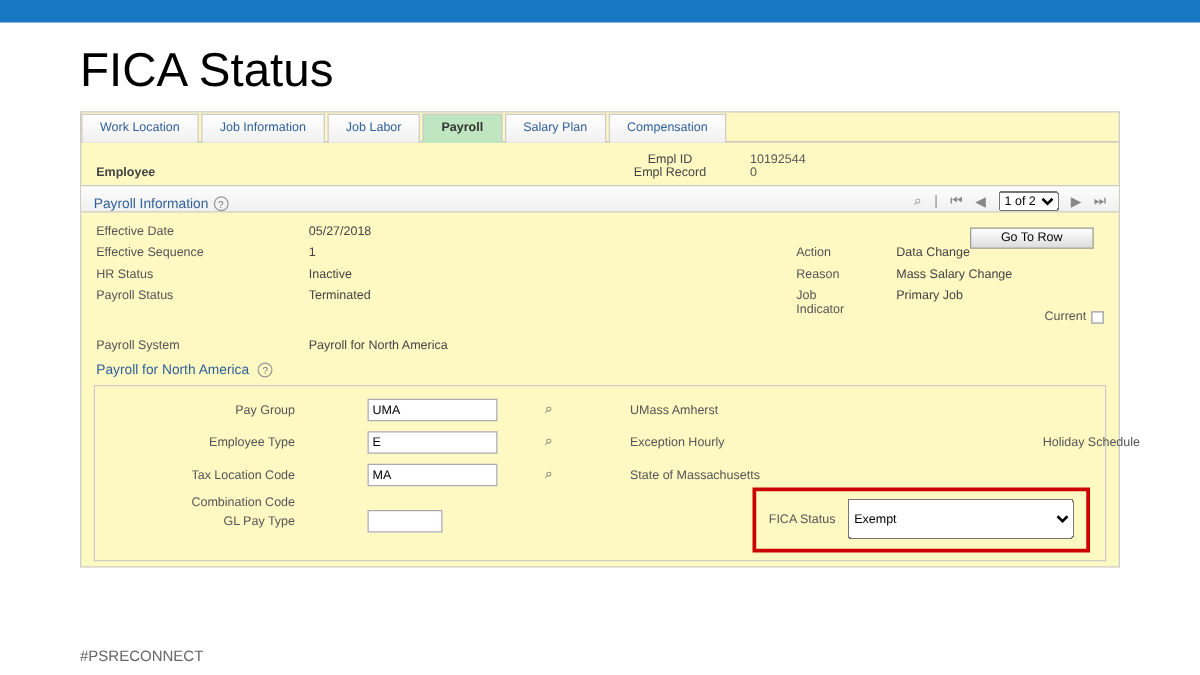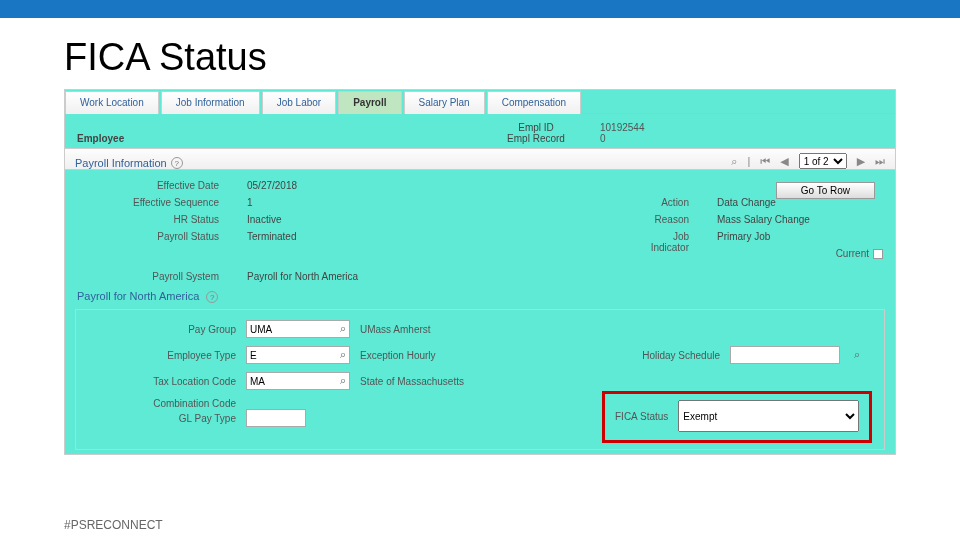--- a/index.html
+++ b/index.html
@@ -1,50 +1,50 @@
 <!DOCTYPE html>
 <html><head>
 <meta charset="utf-8">
 <style>
   * { box-sizing: border-box; margin: 0; padding: 0; }
   html, body { width: 960px; height: 540px; font-family: Arial, Helvetica, sans-serif; background: #fff; }
   .topbar { height: 18px; background: #1976c2; }
   .page { padding: 18px 64px 0 64px; }
   h1 { font-size: 38px; font-weight: 400; letter-spacing: 0px; margin-bottom: 10px; }
-  .app { border: 1px solid #ccc; background: #5eead4; width: 100%; position: relative; padding-bottom: 4px; }
+  .app { border: 1px solid #ccc; background: #fef9c3; width: 100%; position: relative; padding-bottom: 4px; }
   
   .tabs { display: flex; border-bottom: 1px solid #bbb; height: 24px; }
   .tab { font-size: 10px; padding: 5px 14px 0 14px; color: #31619a; border-right: 1px solid #ccc; border-top: 1px solid #ccc; border-left: 1px solid #ccc; margin-right: 2px; background: linear-gradient(#ffffff,#f0f0f0); position: relative; top: 1px; }
   .tab.first { border-left: 1px solid #ccc; }
   .tab.active { background: #bfe6c0; font-weight: bold; color: #333; border-bottom: 1px solid #bfe6c0; }
   
   .hdr { display: grid; grid-template-columns: 120px 1fr 120px 1fr; font-size: 10px; padding: 8px 12px 4px 12px; }
   .hdr .lbl { font-weight: bold; text-align: left; color: #444; }
   .hdr .rlbl { font-weight: normal; text-align: center; padding-right: 8px; color: #444; }
   .hdr .val { color: #555; }
   
   .secbar { display: flex; align-items: flex-end; background: linear-gradient(#fdfdfd,#f0f0f0); border-top: 1px solid #ccc; border-bottom: 1px solid #ccc; height: 22px; padding: 0 10px; font-size: 11px; color: #31619a; }
   .secbar .spacer { flex: 1; }
   .pager { display: flex; align-items: center; gap: 10px; font-size: 11px; color: #555; }
   .pager .icon { color: #888; }
   .pager select { font-size: 10px; height: 16px; }
   .help { display:inline-block; width:12px; height:12px; border:1px solid #999; border-radius:50%; font-size:8px; line-height:11px; text-align:center; color:#777; margin-left:4px; }
   
   .details { display: grid; grid-template-columns: 170px 130px 260px 80px 200px; row-gap: 6px; font-size: 10px; padding: 10px 12px 4px 12px; color: #555; }
-  .details .lab { text-align: right; padding-right: 28px; color: #555; }
+  .details .lab { text-align: left; padding-right: 28px; color: #555; }
   .details .val { color: #444; }
   .gotorow { position: absolute; right: 20px; top: 10px; }
   .gotorow button { font-size: 10px; padding: 2px 24px; background: linear-gradient(#fff,#ddd); border: 1px solid #999; }
   .relbox { position: relative; }
   .current { position:absolute; right: 12px; top: 78px; font-size: 10px; color:#555; display:flex; align-items:center; gap:4px;}
   .current .cb { width:10px; height:10px; border:1px solid #999; background:#fff; display:inline-block; }
   
   .subhdr { font-size: 11px; color:#31619a; padding: 4px 12px; }
   .inner { margin: 2px 10px 0 10px; border: 1px solid #ccc; padding: 10px 0 14px 0; position: relative; }
-  .frow { display: grid; grid-template-columns: 160px 90px 24px 220px 150px 120px 24px; align-items:center; row-gap:8px; font-size:10px; color:#555; padding: 0 10px; }
+  .frow { display: grid; grid-template-columns: 160px 90px 24px 220px 150px 120px 24px; align-items:center; row-gap:8px; font-size:10px; color:#555; padding: 0 10px; gap: 48px; }
   .frow .lab { text-align: right; padding-right: 10px; }
   .frow input[type=text] { height:18px; font-size:10px; padding: 1px 3px; border:1px solid #aaa; width: 104px;}
   .lookup { width:14px; height:14px; color:#666; text-align:center; font-size:11px; }
   .ficabox { border: 3px solid #c00; padding: 6px 10px 8px 10px; display:flex; align-items:center; gap:10px; position:absolute; left: 526px; bottom: 6px; width: 270px; }
   .ficabox .lab2 { font-size:10px; color:#555; }
   .ficabox select { font-size:10px; height:32px; flex:1; }
   .footer { position: fixed; bottom: 8px; left: 64px; font-size: 12px; color: #666; }
   .lsborder { position: fixed; left: 70px; top: 271px; width: 8px; height: 56px; background: #1976c2; opacity:.4; }
 </style>
 </head>

